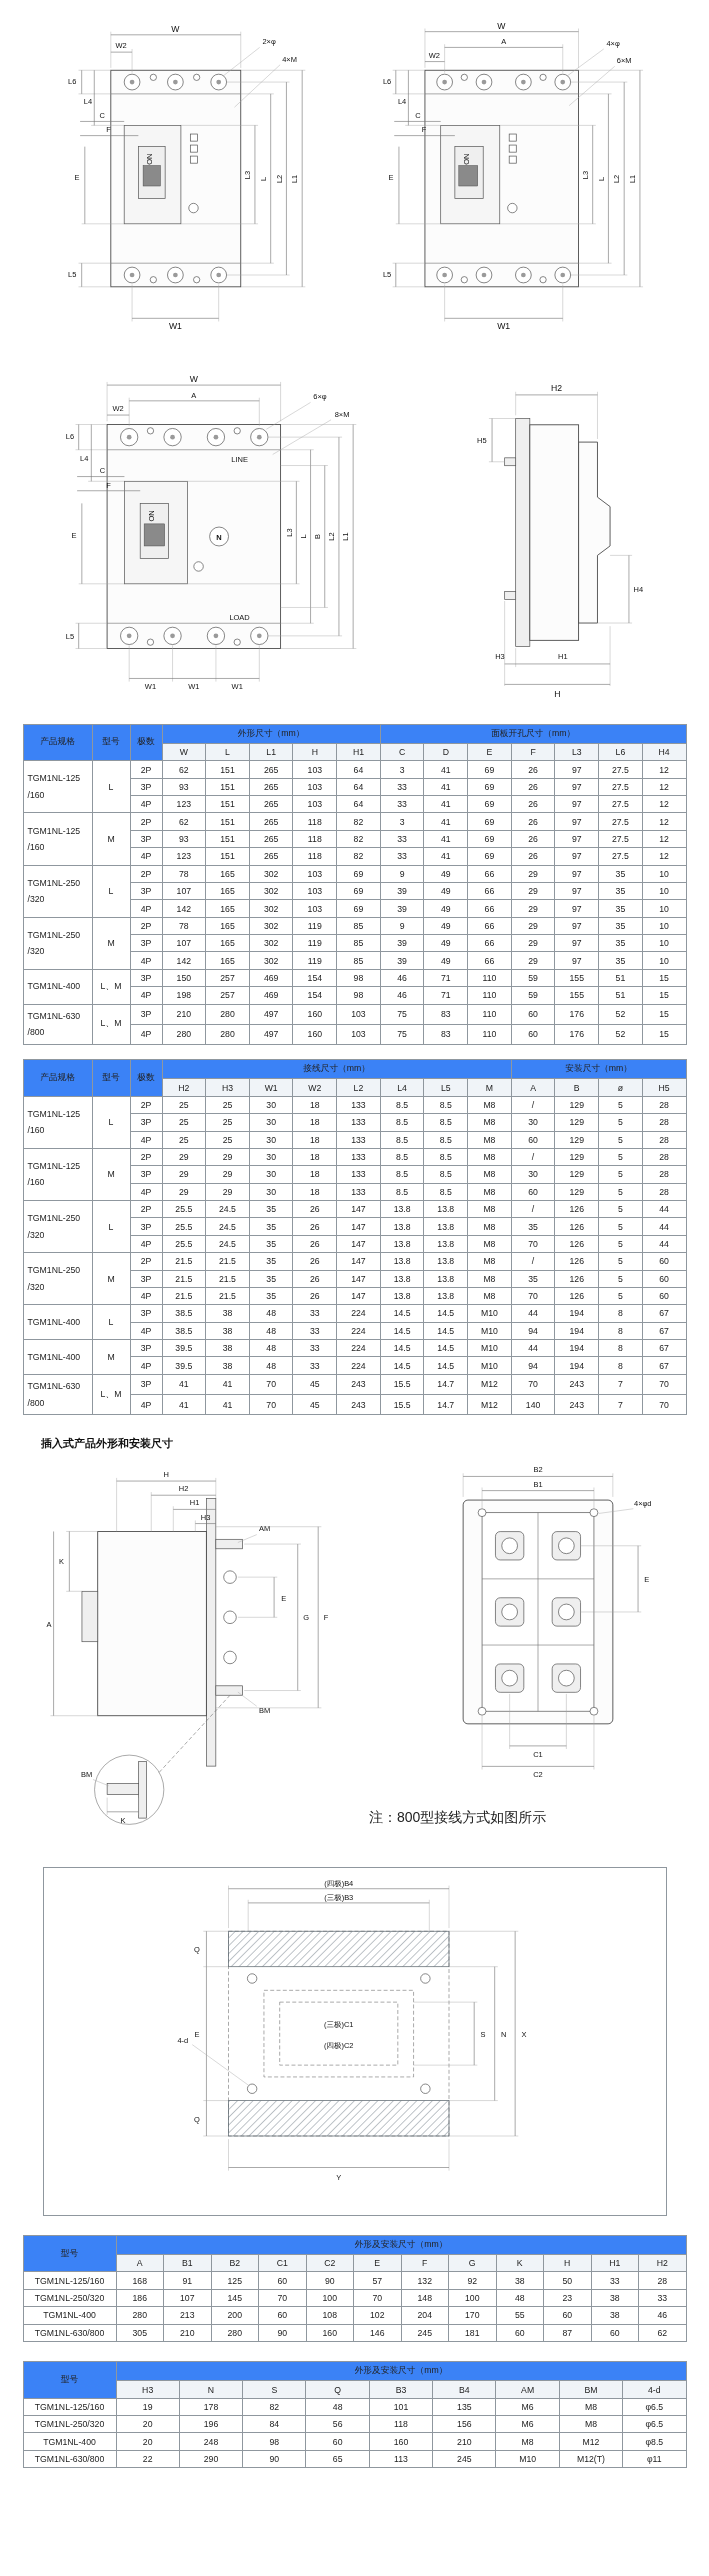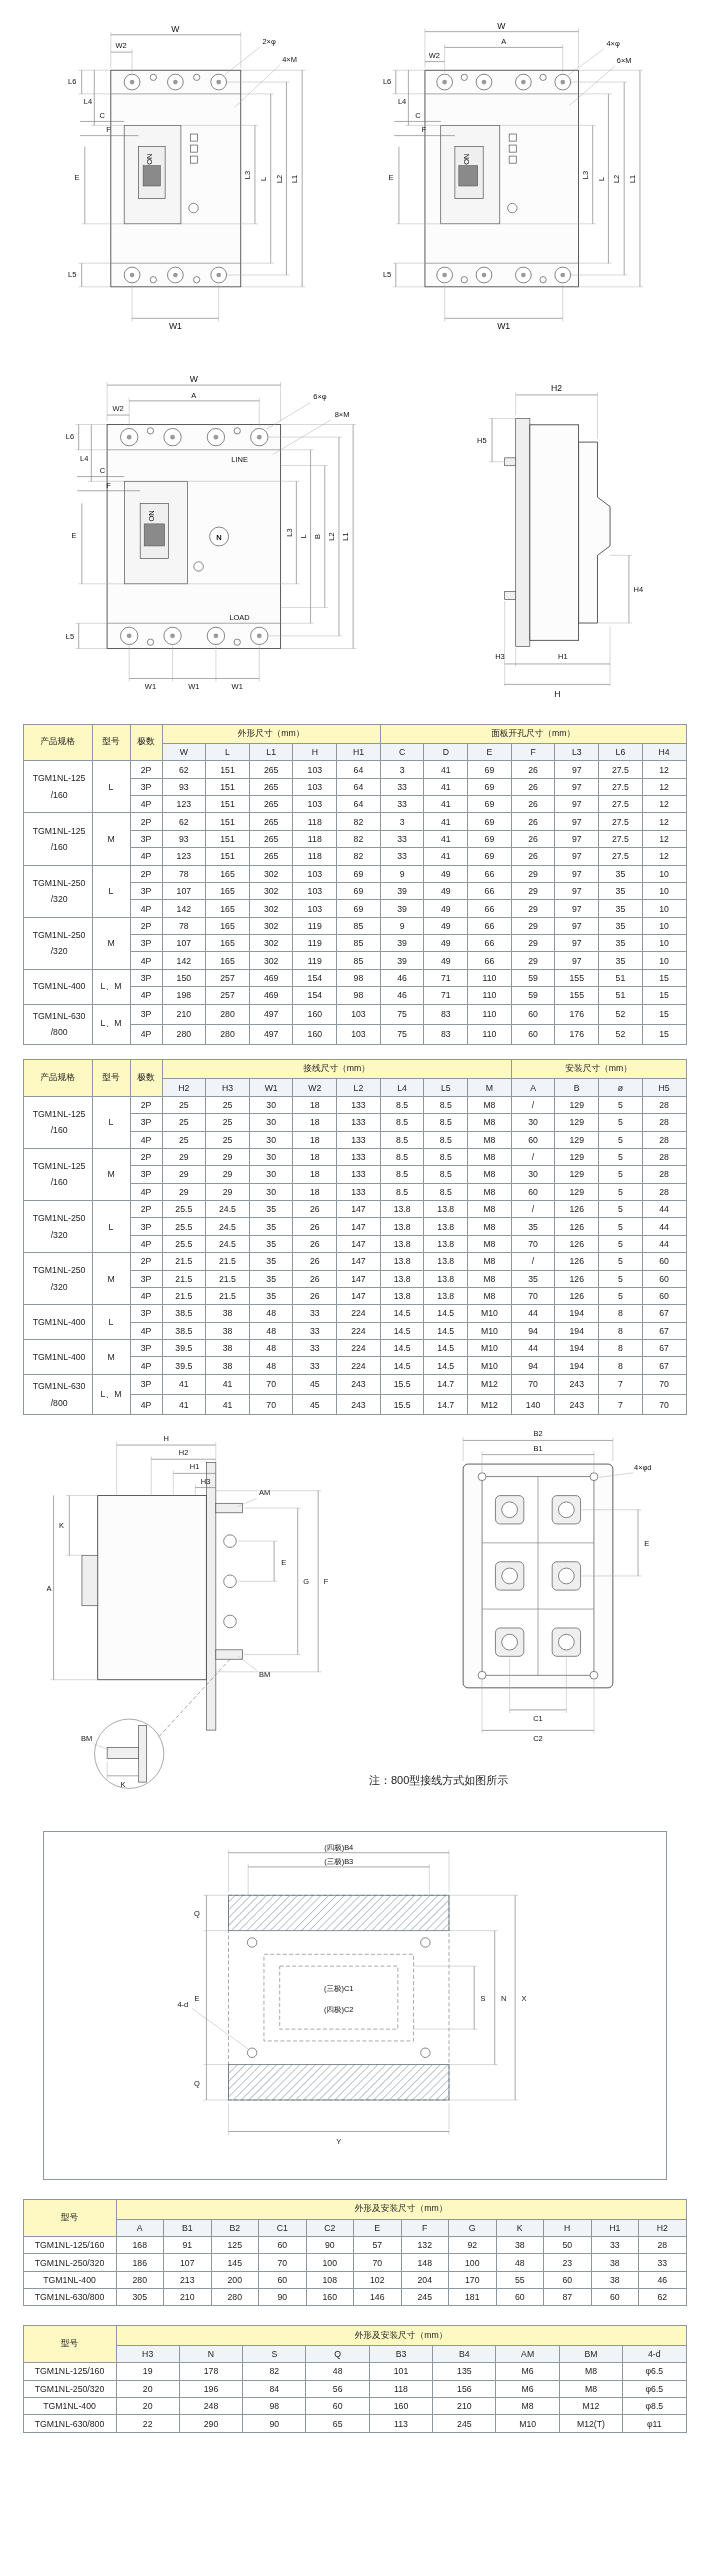--- a/index.html
+++ b/index.html
@@ -17,27 +17,27 @@
   .fillg{fill:#8a8a8a;stroke:#444;stroke-width:.6}
   .fillc{fill:#9a9a9a}
   .dim{stroke:#777;stroke-width:.8;fill:none}
   .ext{stroke:#a4a4a4;stroke-width:.55;fill:none}
   .dash{stroke:#777;stroke-width:.8;stroke-dasharray:5 3;fill:none}
   .lbl{font-size:11px}
   .lbls{font-size:9.5px}
   .hatchrect{stroke:#667078;stroke-width:1}
   table{border-collapse:collapse;table-layout:fixed;width:664px;margin:14px auto 0}
   th,td{border:0.8px solid #8f979e;font-size:8.7px;font-weight:400;text-align:center;vertical-align:middle;padding:3.2px 0.8px;color:#222;overflow:hidden}
-  thead th{background:#fef9c3}
+  thead th{background:#3b82f6}
   thead tr.subrow th{background:#f0f4f8}
-  td.spec{text-align:center;padding-left:4px;line-height:1.9}
+  td.spec{text-align:left;padding-left:4px;line-height:1.9}
   .col-spec{width:69px}.col-model{width:38px}.col-poles{width:32px}
   .model-col{width:93px}
   h3.sec{font-size:11px;font-weight:700;margin:20.5px 0 0 41px;color:#111}
-  .note{position:absolute;left:369px;top:350px;font-size:11px;color:#222}
+  .note{position:absolute;left:369px;top:350px;font-size:14px;color:#222}
   .frame{width:624px;margin:14px auto 0;border:0.8px solid #8f979e;padding:8px 0;display:flex;justify-content:center;background:#fff}
   #table3,#table4{margin-top:19px}
 </style>
 </head>
 <body>
 
 <div class="page">
 
   <div class="drawrow row1">
 
@@ -935,20 +935,21 @@
           <td>14.7</td>
           <td>M12</td>
           <td>140</td>
           <td>243</td>
           <td>7</td>
           <td>70</td>
         </tr>
       </tbody>
     </table>
 
+  <h3 class="sec">插入式产品外形和安装尺寸</h3>
 
   <div class="drawrow row3">
 
     <svg width="315" height="378" viewBox="0 0 400 480">
       <g>
         <rect class="part" x="210" y="50" width="12" height="340"></rect>
         <rect class="out" x="72" y="92" width="138" height="234"></rect>
         <rect class="part" x="52" y="168" width="20" height="64"></rect>
         <rect class="part" x="222" y="102" width="34" height="12"></rect>
         <rect class="part" x="222" y="288" width="34" height="12"></rect>

